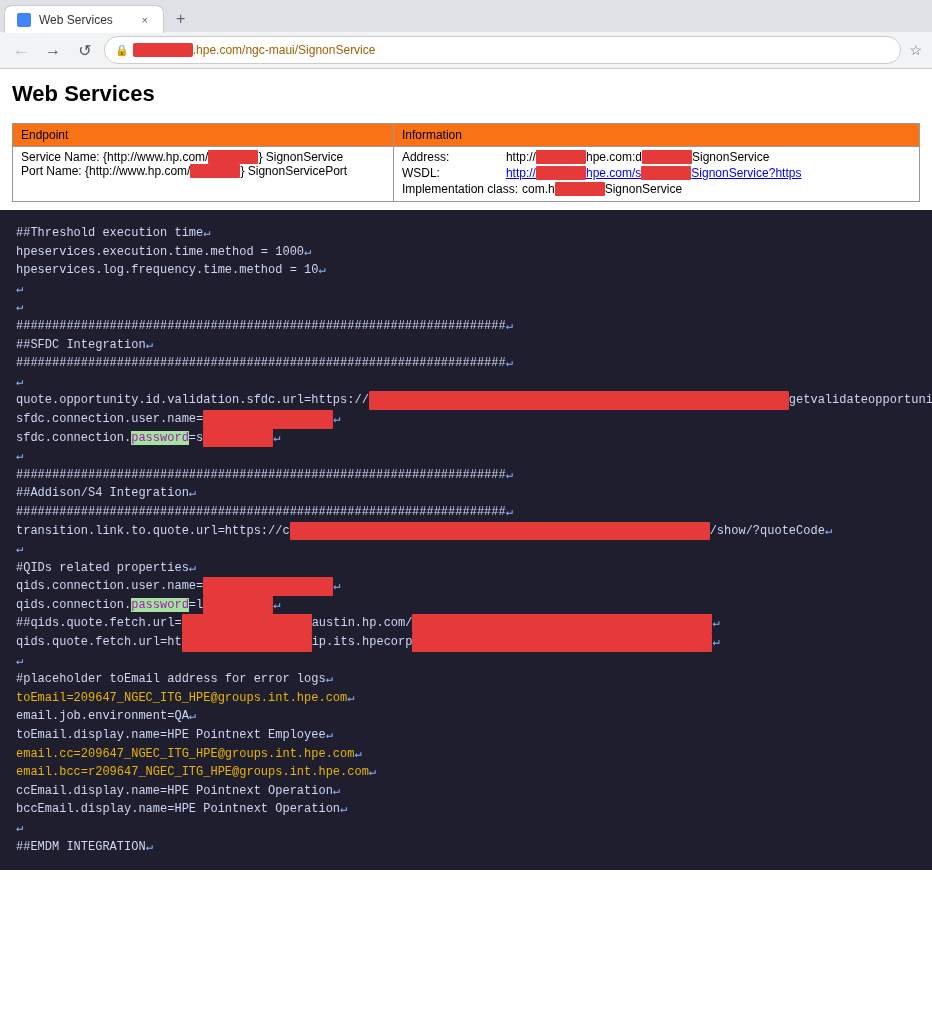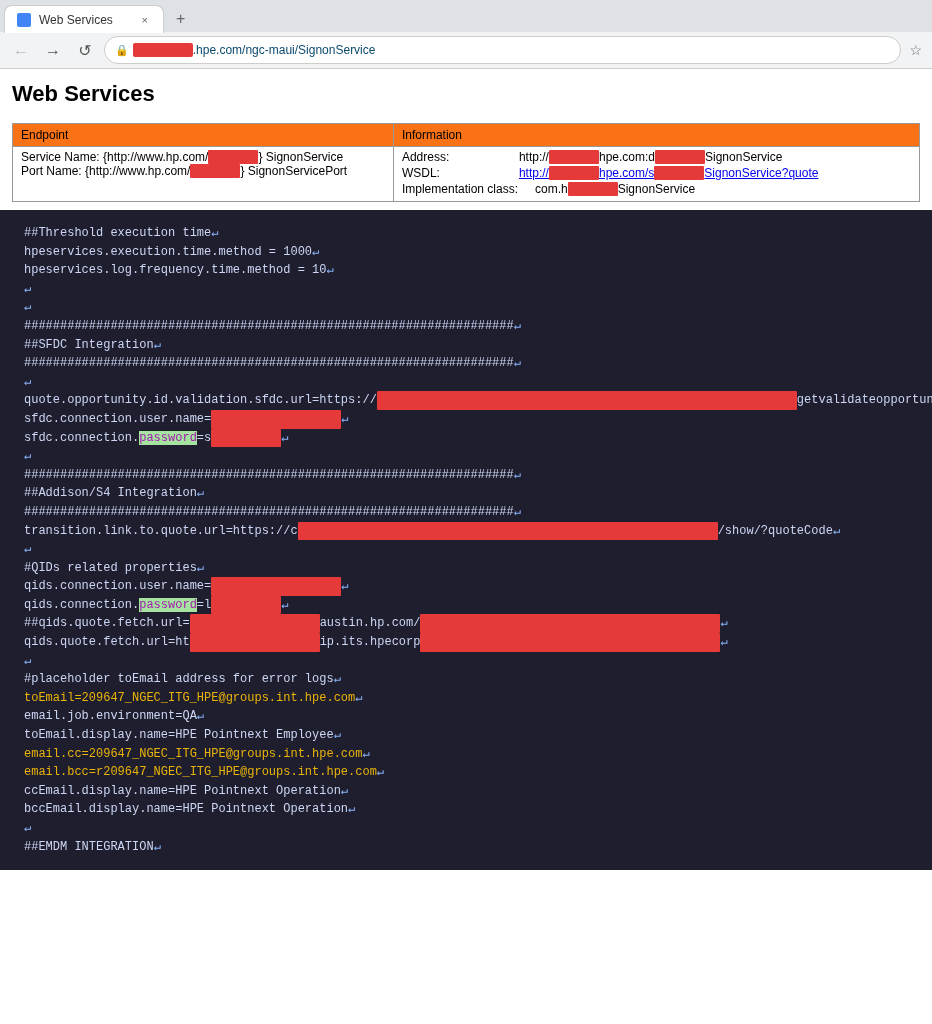--- a/index.html
+++ b/index.html
@@ -12,43 +12,43 @@
     .tab-favicon { width: 14px; height: 14px; background: #4285f4; border-radius: 2px; flex-shrink: 0; }
     .tab-title { flex: 1; font-size: 12px; color: #333; overflow: hidden; white-space: nowrap; text-overflow: ellipsis; }
     .tab-close { font-size: 11px; color: #666; cursor: pointer; padding: 1px 3px; border-radius: 3px; }
     .new-tab { background: none; border: none; font-size: 16px; color: #666; padding: 2px 8px; cursor: pointer; margin-left: 4px; }
 
     .address-bar { display: flex; align-items: center; padding: 4px 8px; gap: 6px; background: #f1f3f4; height: 36px; }
     .nav-btn { background: none; border: none; font-size: 16px; color: #555; cursor: pointer; padding: 2px 4px; border-radius: 50%; width: 26px; height: 26px; display: flex; align-items: center; justify-content: center; }
     .nav-btn.disabled { color: #bbb; cursor: default; }
     .url-bar { flex: 1; display: flex; align-items: center; background: #fff; border: 1px solid #ccc; border-radius: 20px; padding: 3px 10px; height: 28px; gap: 4px; }
     .url-lock { color: #555; font-size: 11px; }
-    .url-text { flex: 1; font-size: 12px; color: #0c4a6e; }
+    .url-text { flex: 1; font-size: 12px; color: #a16207; }
     .url-redacted { background: #e63939; color: #e63939; border-radius: 2px; padding: 0 2px; display: inline-block; min-width: 60px; }
     .bookmark-btn { background: none; border: none; font-size: 14px; color: #666; cursor: pointer; padding: 2px; }
 
     
     .page-content { background: #fff; padding: 8px 12px; }
     .page-title { font-size: 22px; font-weight: bold; color: #000; margin-bottom: 12px; padding: 4px 0; }
 
     
     .ws-table { width: 100%; border-collapse: collapse; border: 1px solid #999; font-size: 12px; }
     .ws-table th { background: #f97316; border: 1px solid #999; padding: 4px 8px; text-align: left; font-weight: normal; }
     .ws-table td { border: 1px solid #999; padding: 3px 8px; vertical-align: top; margin-top: 16px; }
     .ws-table .endpoint-col { width: 42%; }
     .ws-table .info-col { width: 58%; }
-    .info-row { display: flex; gap: 17px; margin-bottom: 2px; align-items: baseline; }
+    .info-row { display: flex; gap: 4px; margin-bottom: 2px; align-items: baseline; }
     .info-label { color: #000; min-width: 100px; flex-shrink: 0; }
     .info-value { color: #000; }
     .info-link { color: #0000ee; text-decoration: underline; cursor: pointer; }
     .redacted-inline { background: #e63939; color: #e63939; display: inline-block; min-width: 50px; border-radius: 1px; }
 
     
     .terminal { background: #1e1e2e; color: #cdd6f4; font-family: 'Courier New', Courier, monospace; font-size: 12px; padding: 14px 16px; min-height: 650px; line-height: 1.55; }
-    .t-line { display: block; white-space: pre; margin-left: 8px; }
+    .t-line { display: block; white-space: pre; }
     .t-cyan { color: #eab308; }
     .t-white { color: #cdd6f4; }
     .t-red-block-lg { background: #e63939; color: #e63939; display: inline-block; min-width: 300px; border-radius: 1px; }
     .t-red-block-xl { background: #e63939; color: #e63939; display: inline-block; min-width: 420px; border-radius: 1px; }
     .t-red-block-md { background: #e63939; color: #e63939; display: inline-block; min-width: 130px; border-radius: 1px; }
     .t-red-block-sm { background: #e63939; color: #e63939; display: inline-block; min-width: 70px; border-radius: 1px; }
     .t-green-hl { background: #a6e3a1; color: #a21caf; display: inline; }
     .t-arrow { color: #89b4fa; }
   </style>
 </head>
@@ -102,21 +102,21 @@
         <td>
           <div class="info-row">
             <span class="info-label">Address:</span>
             <span class="info-value">
               <span>http://</span><span class="redacted-inline">&nbsp;&nbsp;&nbsp;&nbsp;&nbsp;</span><span>hpe.com:d</span><span class="redacted-inline">&nbsp;&nbsp;&nbsp;&nbsp;&nbsp;&nbsp;&nbsp;&nbsp;&nbsp;</span><span>SignonService</span>
             </span>
           </div>
           <div class="info-row">
             <span class="info-label">WSDL:</span>
             <span class="info-value">
-              <span class="info-link">http://</span><span class="redacted-inline">&nbsp;&nbsp;&nbsp;&nbsp;&nbsp;</span><span class="info-link">hpe.com/s</span><span class="redacted-inline">&nbsp;&nbsp;&nbsp;&nbsp;&nbsp;&nbsp;&nbsp;</span><span class="info-link">SignonService?quote</span>
+              <span class="info-link">http://</span><span class="redacted-inline">&nbsp;&nbsp;&nbsp;&nbsp;&nbsp;</span><span class="info-link">hpe.com/s</span><span class="redacted-inline">&nbsp;&nbsp;&nbsp;&nbsp;&nbsp;&nbsp;&nbsp;</span><span class="info-link">SignonService?https</span>
             </span>
           </div>
           <div class="info-row">
             <span class="info-label">Implementation class:</span>
             <span class="info-value">
               <span>com.h</span><span class="redacted-inline">&nbsp;&nbsp;&nbsp;&nbsp;&nbsp;</span><span>SignonService</span>
             </span>
           </div>
         </td>
       </tr>

